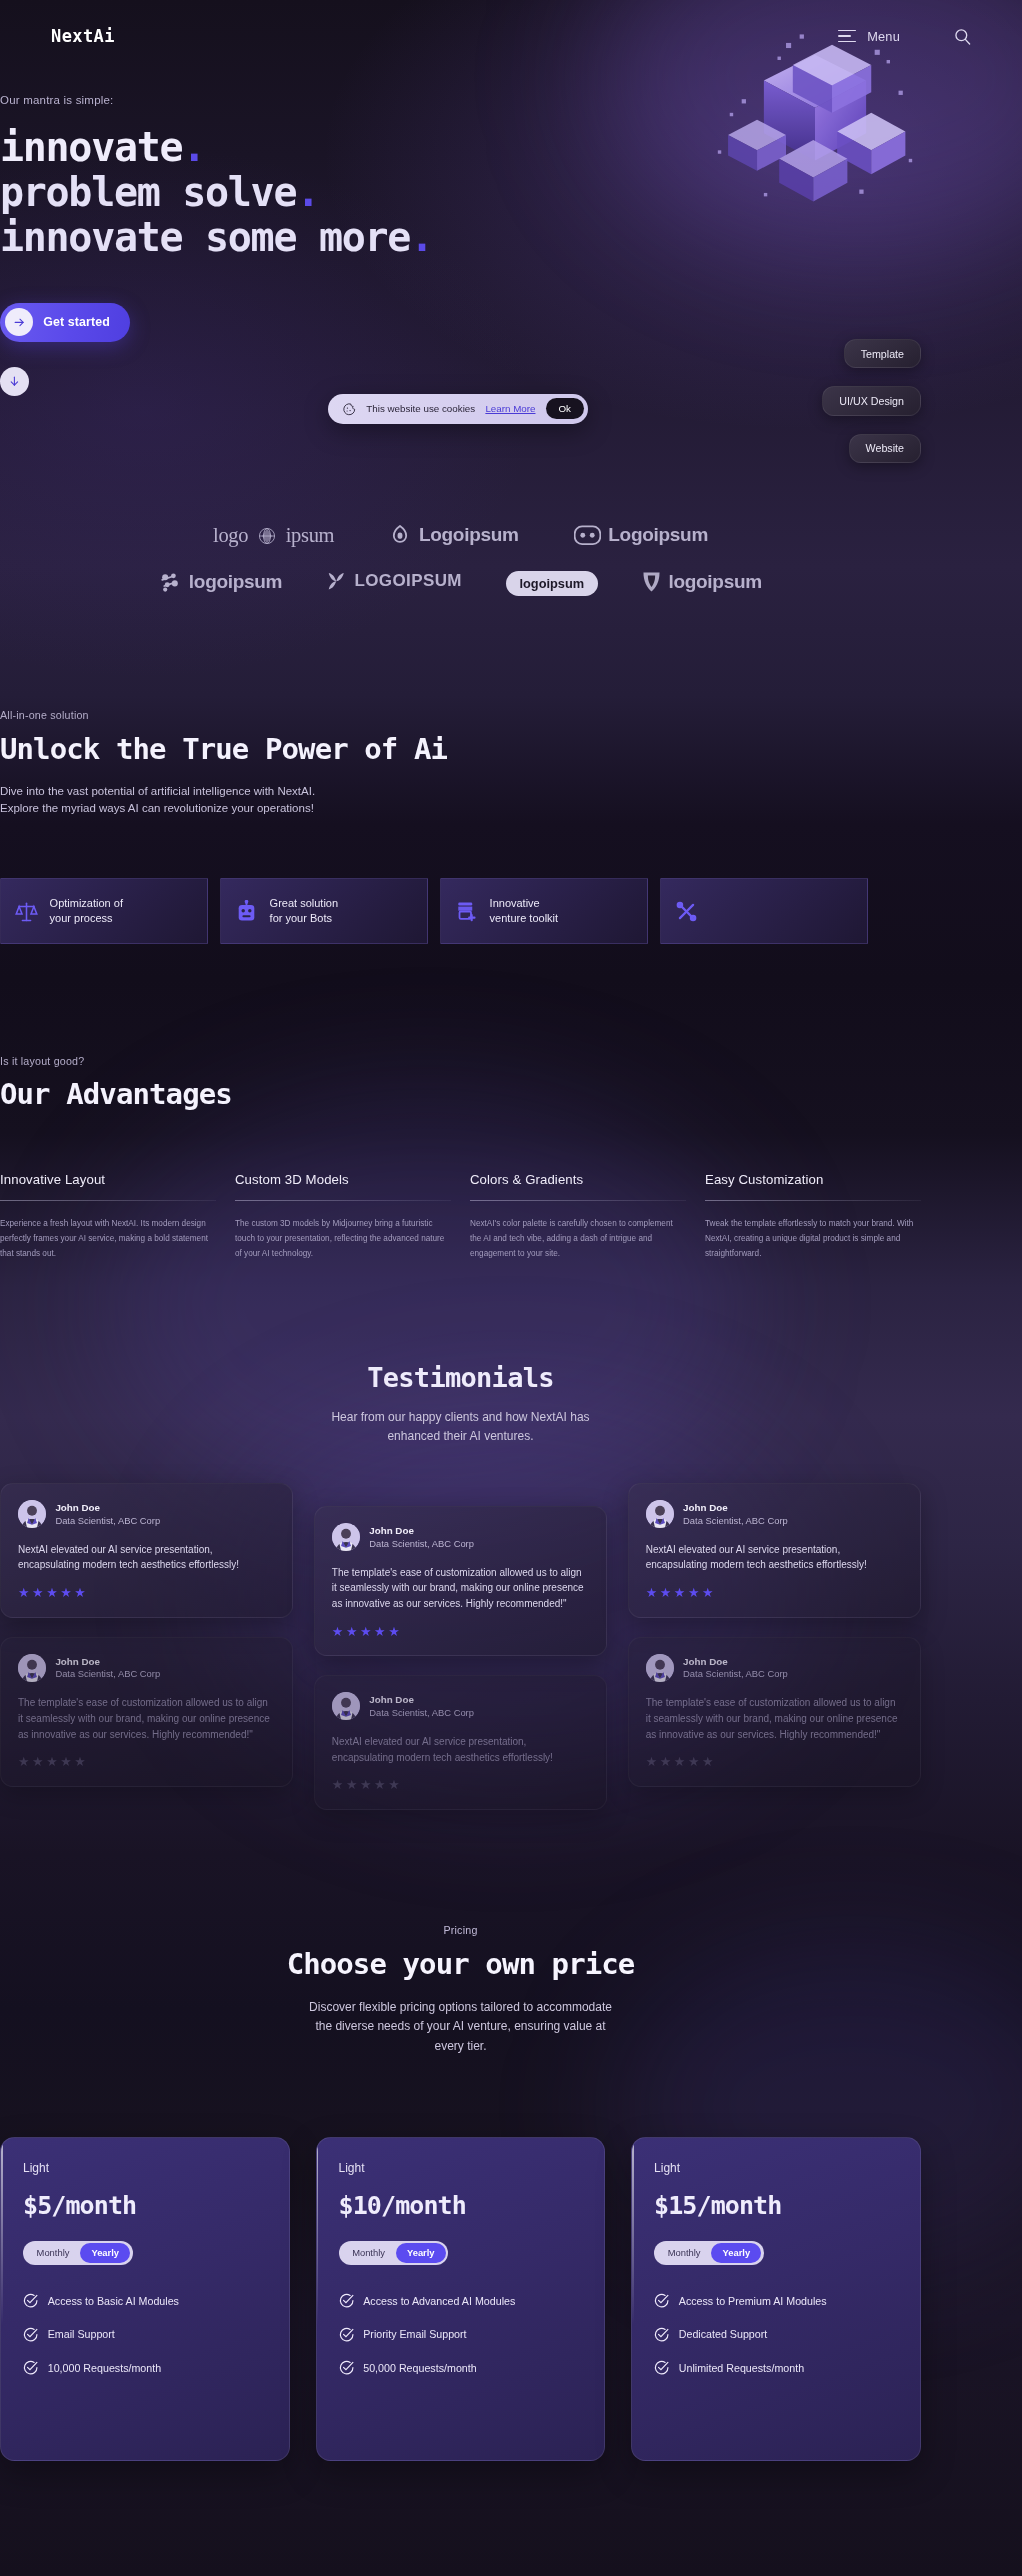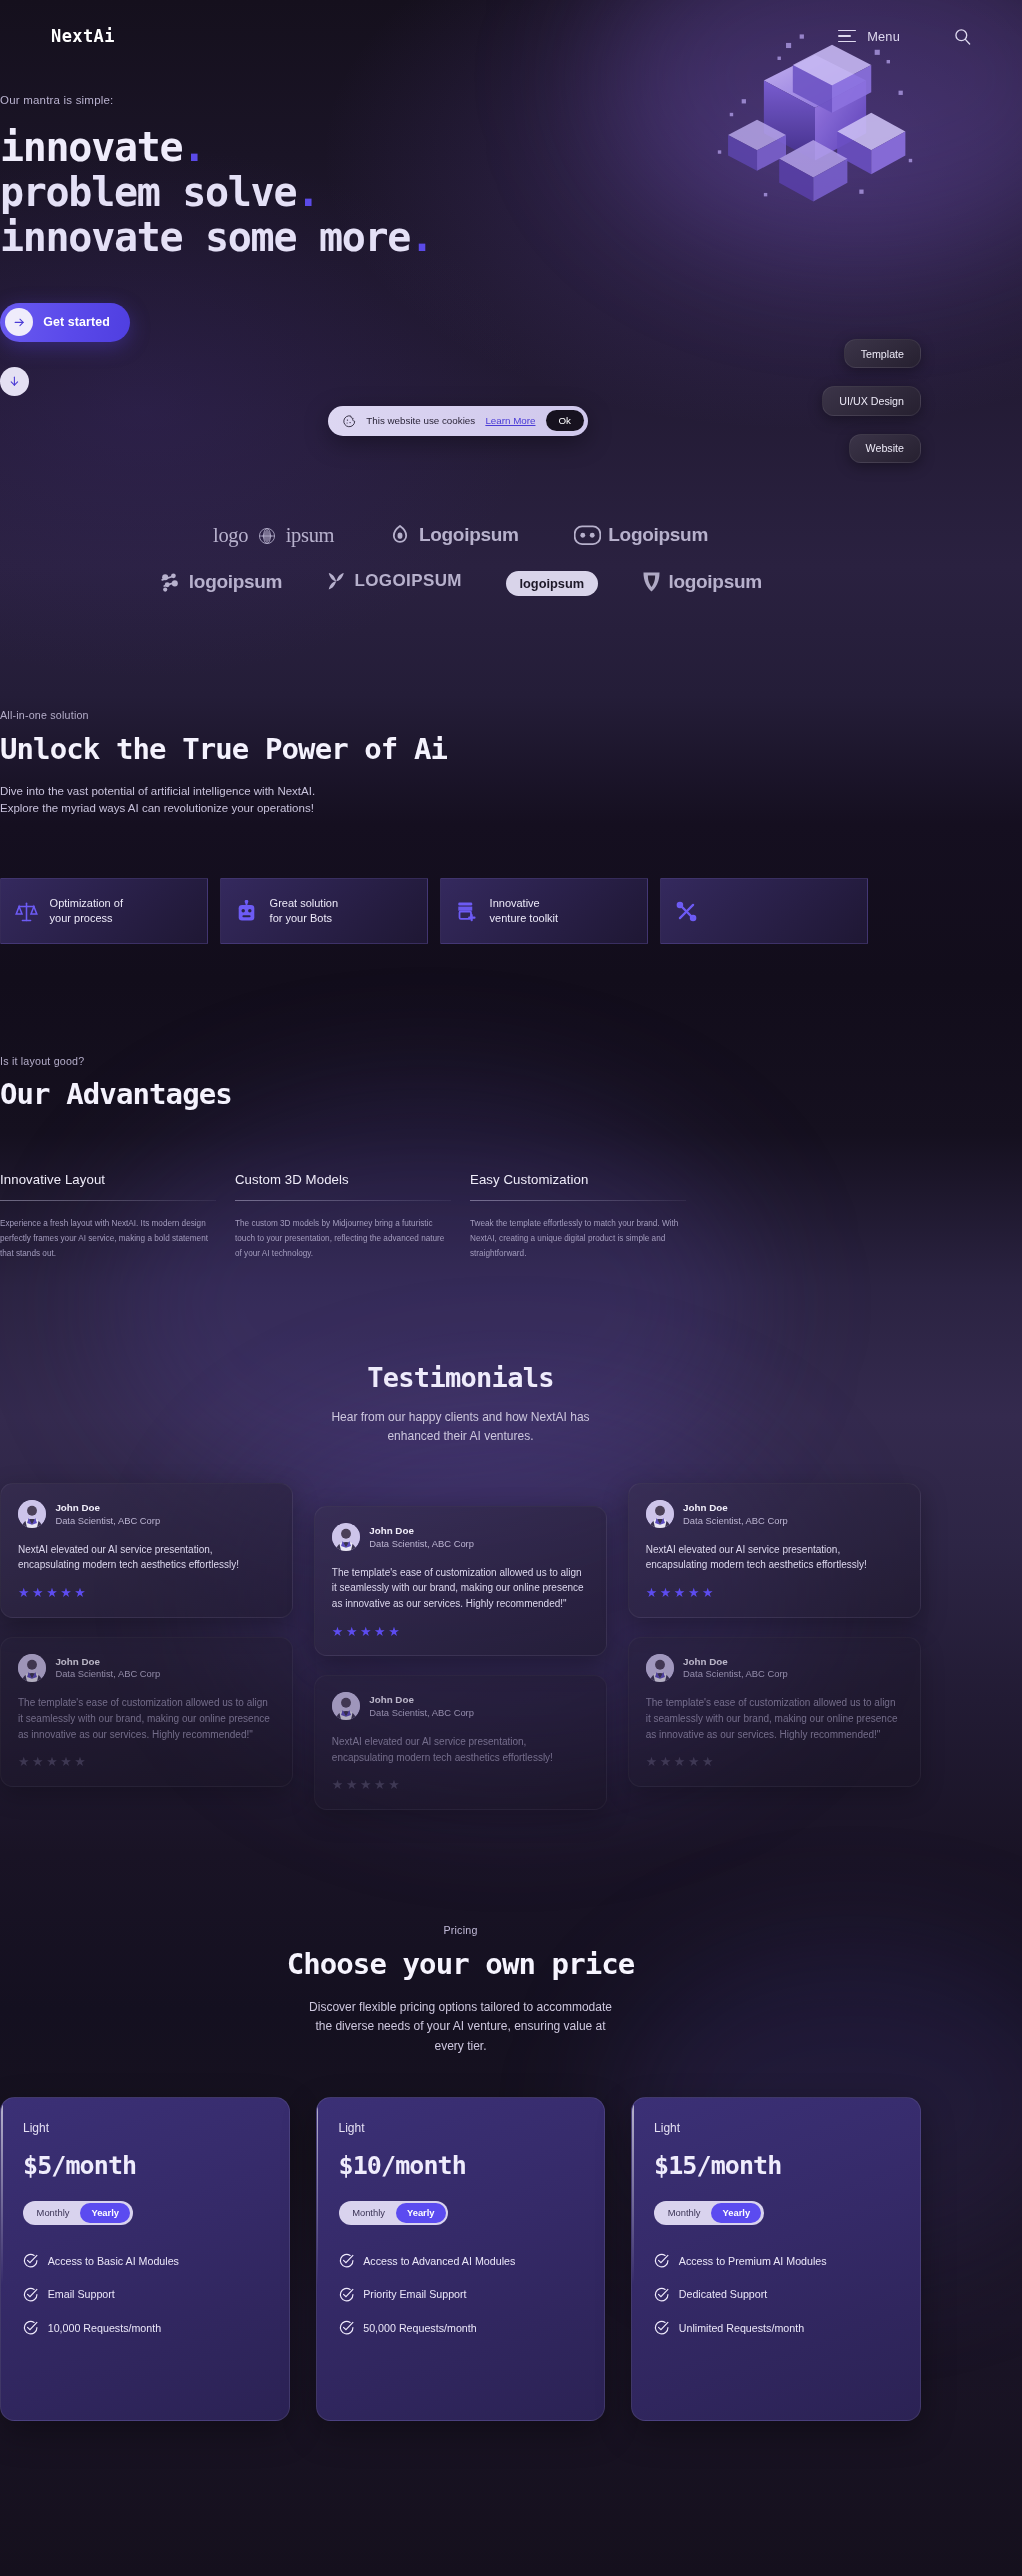--- a/index.html
+++ b/index.html
@@ -81,21 +81,21 @@
   }
   .btn-primary .lbl{ font-size:12.4px; color:#fff; font-weight:600; letter-spacing:0.1px; }
 
   .scroll-dn{
     margin-top:25.6px;
     width:29px; height:29px; border-radius:50%;
     background:#e4e0f3; display:flex; align-items:center; justify-content:center; cursor:pointer;
   }
 
   .cookie{
-    position:absolute; left:328px; top:406px;
+    position:absolute; left:328px; top:394px;
     display:flex; align-items:center; gap:10.2px;
     background:linear-gradient(100deg,#ddd7f2,#cfc7ec);
     border-radius:852px; padding:4.3px 4.3px 4.3px 13.6px;
     box-shadow:0 6.8px 24px rgba(0,0,0,.35);
     z-index:30;
   }
   .cookie .ctext{ font-size:9.8px; color:#2a2438; }
   .cookie .clink{
     font-size:9.8px; color:#4a3bd6; text-decoration:underline; cursor:pointer;
   }
@@ -193,21 +193,21 @@
     font-family:"DejaVu Sans Mono", monospace; font-weight:700;
     font-size:29px; letter-spacing:-0.9px; color:#f6f4fe; margin-top:11px;
   }
   .pricing p{ font-size:12px; line-height:1.62; color:#cdc7de; margin-top:17px; }
   .pgrid{ margin-top:41px; display:grid; grid-template-columns:repeat(3,1fr); gap:25.6px; text-align:left; }
   .pcard{
     border-radius:14.5px; padding:23px 22px 29px; min-height:324px;
     background:linear-gradient(160deg,#3b3076 0%, #352a68 45%, #2b2254 100%);
     border:0.9px solid rgba(255,255,255,.09);
     box-shadow:0 12px 34px rgba(0,0,0,.33);
-    position:relative; overflow:hidden;
+    position:relative; overflow:hidden;margin-top:40px;
   }
   .pcard::after{
     content:""; position:absolute; left:0; top:0; width:1.7px; height:58%;
     background:linear-gradient(180deg,rgba(255,255,255,.65),rgba(255,255,255,0));
   }
   .ptier{ font-size:12px; color:#e5e1f4; }
   .pprice{
     font-family:"DejaVu Sans Mono", monospace; font-weight:700;
     font-size:25px; letter-spacing:-0.9px; color:#efecfc; margin-top:15.3px;
   }
@@ -492,20 +492,25 @@
             <div class="adv-t">Innovative Layout</div>
             <div class="adv-rule"></div>
             <div class="adv-d">Experience a fresh layout with NextAI. Its modern design perfectly frames your AI service, making a bold statement that stands out.</div>
           </div>
           <div>
             <div class="adv-t">Custom 3D Models</div>
             <div class="adv-rule"></div>
             <div class="adv-d">The custom 3D models by Midjourney bring a futuristic touch to your presentation, reflecting the advanced nature of your AI technology.</div>
           </div>
           <div>
+            <div class="adv-t">Colors &amp; Gradients</div>
+            <div class="adv-rule"></div>
+            <div class="adv-d">NextAI's color palette is carefully chosen to complement the AI and tech vibe, adding a dash of intrigue and engagement to your site.</div>
+          </div>
+          <div>
             <div class="adv-t">Easy Customization</div>
             <div class="adv-rule"></div>
             <div class="adv-d">Tweak the template effortlessly to match your brand. With NextAI, creating a unique digital product is simple and straightforward.</div>
           </div>
         </div>
       </section>
 
       <section class="testi">
         <h2>Testimonials</h2>
         <p>

